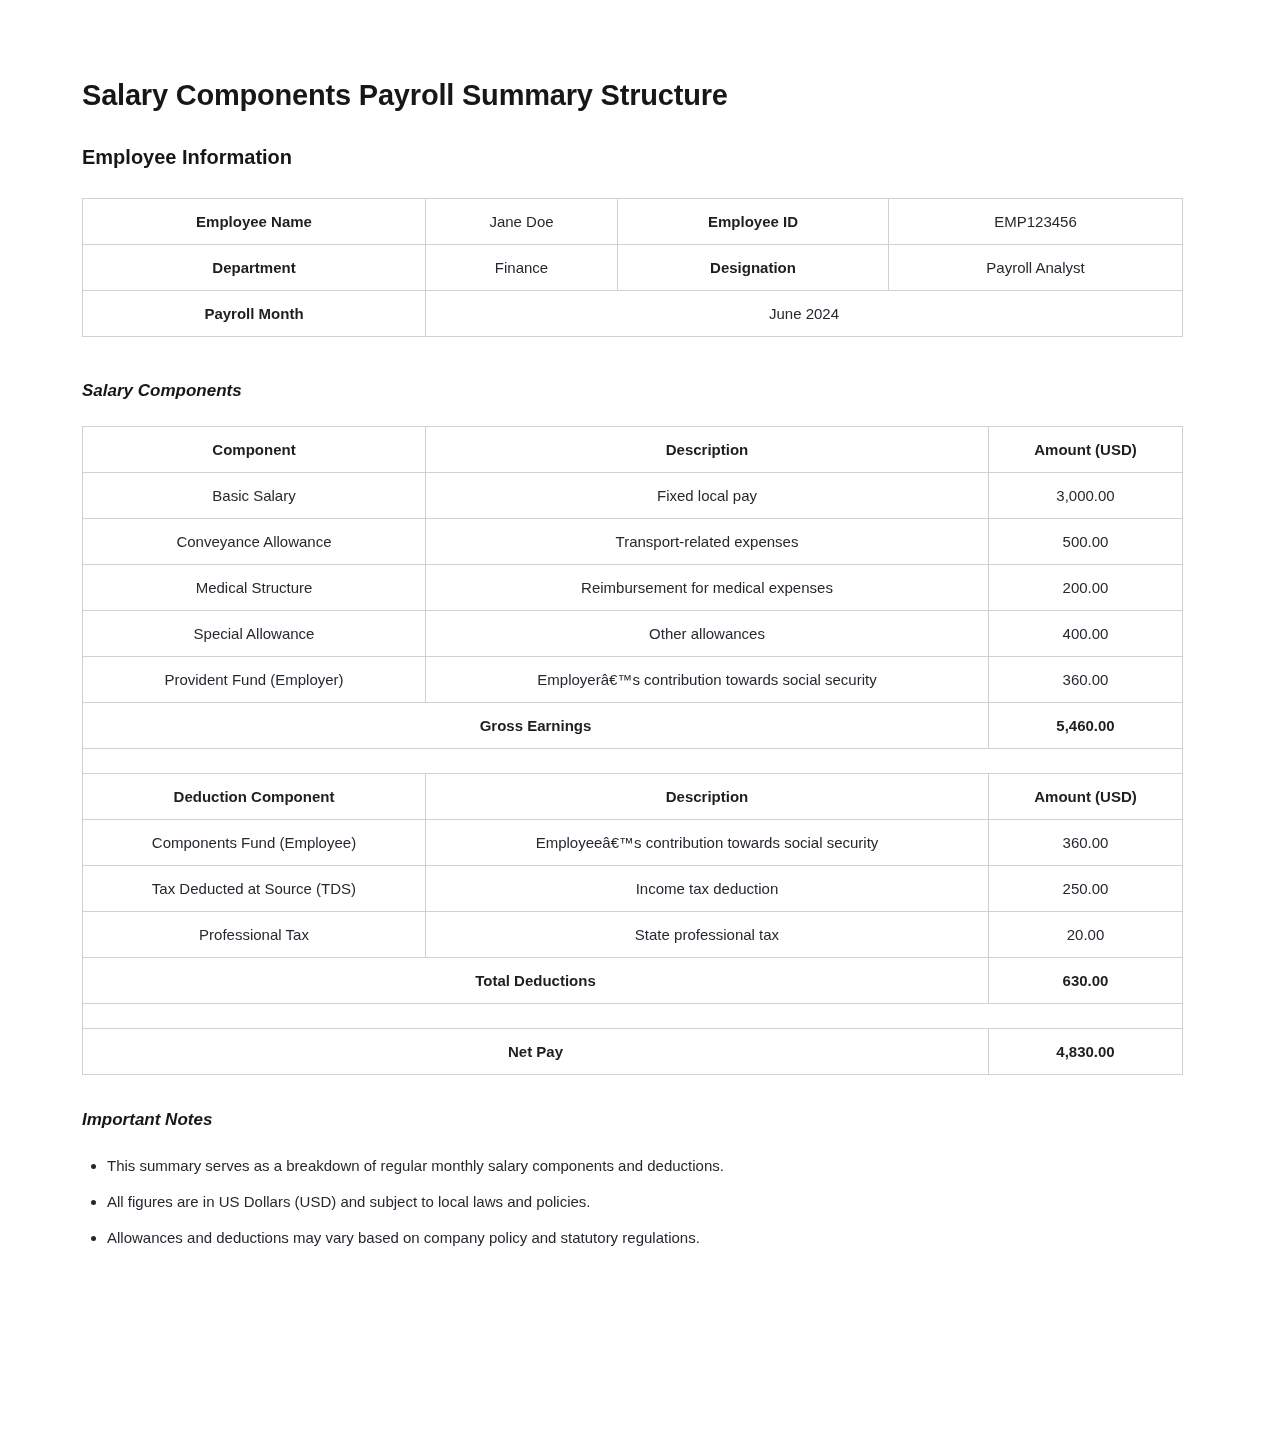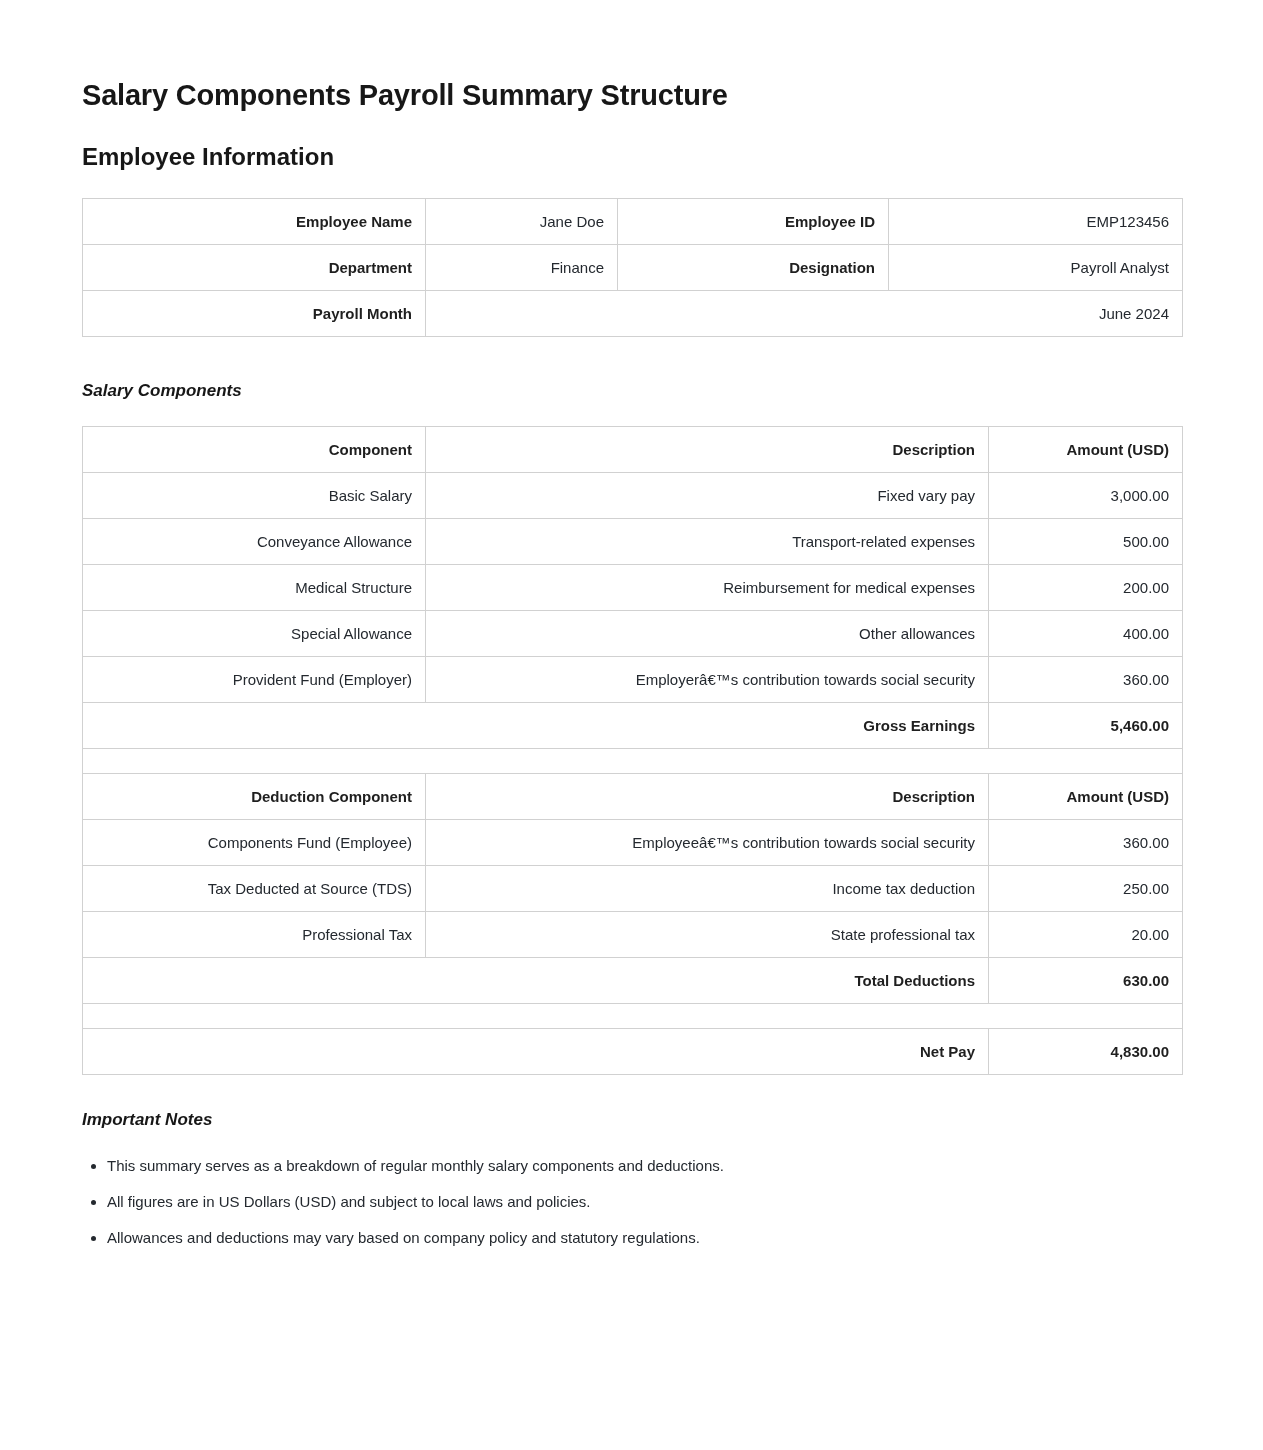--- a/index.html
+++ b/index.html
@@ -17,21 +17,21 @@
   h1.title {
     margin: 0;
     font-size: 29px;
     line-height: 35px;
     font-weight: 700;
     color: #171717;
     letter-spacing: -0.2px;
   }
   h2.section {
     margin: 30px 0 0 0;
-    font-size: 24px;
+    font-size: 20px;
     line-height: 28px;
     font-weight: 700;
     color: #171717;
   }
   h3.subsection {
     margin: 43px 0 0 0;
     font-size: 17px;
     line-height: 21px;
     font-weight: 700;
     color: #171717;
@@ -42,21 +42,21 @@
     border-collapse: collapse;
     table-layout: fixed;
     width: 1100px;
     font-size: 15px;
   }
   .emp-table { margin-top: 27px; }
   .sal-table { margin-top: 25px; }
   td, th {
     border: 1px solid #d1d1d1;
     padding: 12px 13px;
-    text-align: right;
+    text-align: center;
     vertical-align: middle;
     line-height: 21px;
     font-weight: 400;
     color: #24292f;
     overflow: hidden;
     white-space: nowrap;
     margin-left: 21px;
   }
   th { font-weight: 700; color: #1f1f1f; }
   .b { font-weight: 700; color: #1f1f1f; }
@@ -117,21 +117,21 @@
         <col style="width:194px">
     </colgroup>
     <tbody>
       <tr>
         <th>Component</th>
         <th>Description</th>
         <th>Amount (USD)</th>
       </tr>
       <tr>
         <td>Basic Salary</td>
-        <td>Fixed vary pay</td>
+        <td>Fixed local pay</td>
         <td>3,000.00</td>
       </tr>
       <tr>
         <td>Conveyance Allowance</td>
         <td>Transport-related expenses</td>
         <td>500.00</td>
       </tr>
       <tr>
         <td>Medical Structure</td>
         <td>Reimbursement for medical expenses</td>

